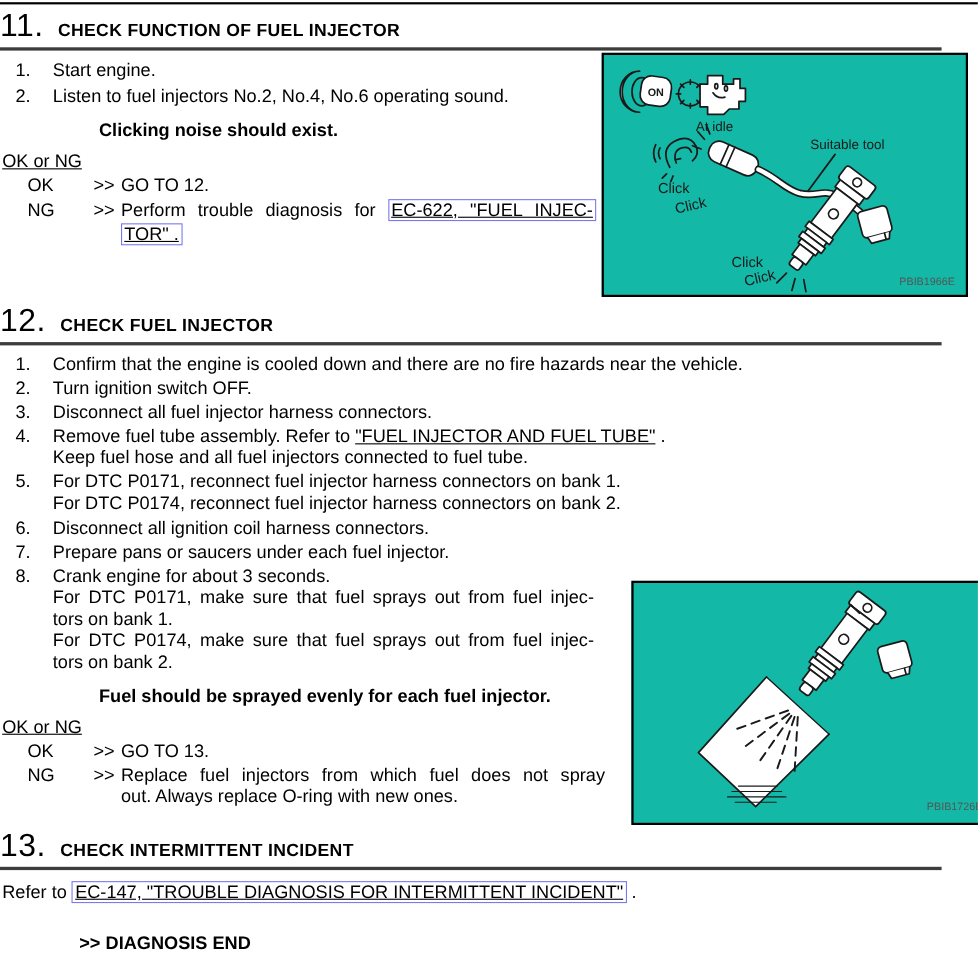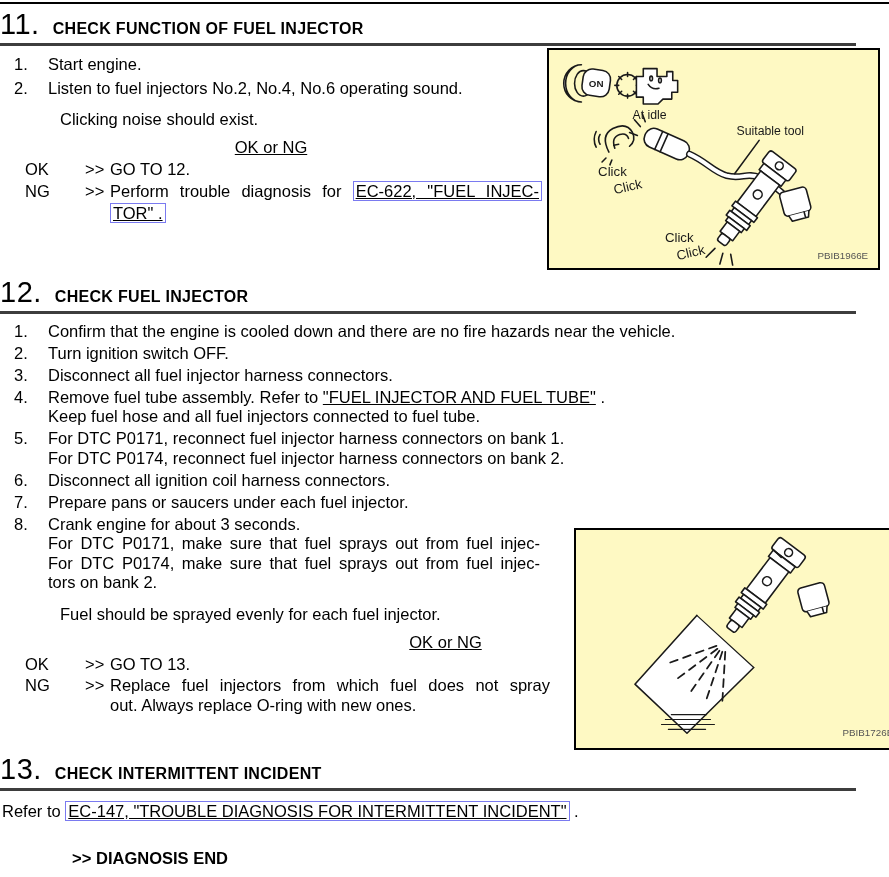--- a/index.html
+++ b/index.html
@@ -23,37 +23,37 @@
   .sec-title { font-size:16px; font-weight:bold; margin-left:13px; letter-spacing:0.3px; }
   .sec-rule { width:856px; height:3px; background:#3d3d3d; margin-top:3px; }
   .sec-body { position:relative; padding-top:5px; }
 
   .step { display:flex; padding-left:14px; margin:2.5px 0; font-size:16.5px; line-height:19.5px; }
   .step .n { flex:none; width:34px; }
   .step .t { flex:1 1 auto; }
   .s11 .step { margin:4px 0; }
 
   .w540 { max-width:540px; }
-  .callout { font-weight:normal; font-size:16.5px; margin:12px 0 0 60px; }
-  .okng { font-size:16.5px; text-decoration:underline; margin:9px 0 3px 2px;text-align:center; }
+  .callout { font-weight:bold; font-size:16.5px; margin:12px 0 0 90px; }
+  .okng { font-size:16.5px; text-decoration:underline; margin:9px 0 3px 2px; }
   .res { display:flex; padding-left:25px; font-size:16.5px; line-height:19.5px; margin:2px 0; }
   .res .lab { flex:none; width:60px; }
   .res .arr { flex:none; width:25px; }
   .res .txt { flex:1 1 auto; }
 
   .just { text-align:justify; text-align-last:justify; }
   .jw432 { width:432px; }
   .jw440 { width:440px; }
   .jw492 { width:492px; }
 
   .lnk { color:#000; text-decoration:underline; cursor:pointer; }
   .box { border:1px solid #7a7af0; padding:0 2px; }
   .mt2 { margin-top:3px; display:inline-block; }
 
-  .figbox { position:absolute; border:2px solid #000; background:#fef9c3; }
+  .figbox { position:absolute; border:2px solid #000; background:#14b8a6; }
   #fig1 { left:547px; top:48px; width:333px; height:222px; }
   #fig2 { left:574px; top:528px; width:332px; height:222px; }
   .figbox svg { display:block; }
 
   .refer-line { font-size:16.5px; line-height:21px; margin:10px 0 0 2px; }
   .inspect { font-size:16.5px; font-weight:bold; margin:27px 0 0 72px; display:flex; }
   .inspect .arr2 { width:24px; }
 </style>
 </head>
 <body>
@@ -134,20 +134,21 @@
       </div>
       <div class="step">
         <span class="n">7.</span>
         <span class="t">Prepare pans or saucers under each fuel injector.</span>
       </div>
       <div class="step">
         <span class="n">8.</span>
         <span class="t w540">
           <span>Crank engine for about 3 seconds.</span>
           <span class="just jw492" style="display:block;">For DTC P0171, make sure that fuel sprays out from fuel injec-</span>
+          <span style="display:block;">tors on bank 1.</span>
           <span class="just jw492" style="display:block;">For DTC P0174, make sure that fuel sprays out from fuel injec-</span>
           <span style="display:block;">tors on bank 2.</span>
         </span>
       </div>
       <div class="callout">Fuel should be sprayed evenly for each fuel injector.</div>
       <div class="okng">OK or NG</div>
       <div class="res">
         <span class="lab">OK</span>
         <span class="arr">&gt;&gt;</span>
         <span class="txt">GO TO 13.</span>

